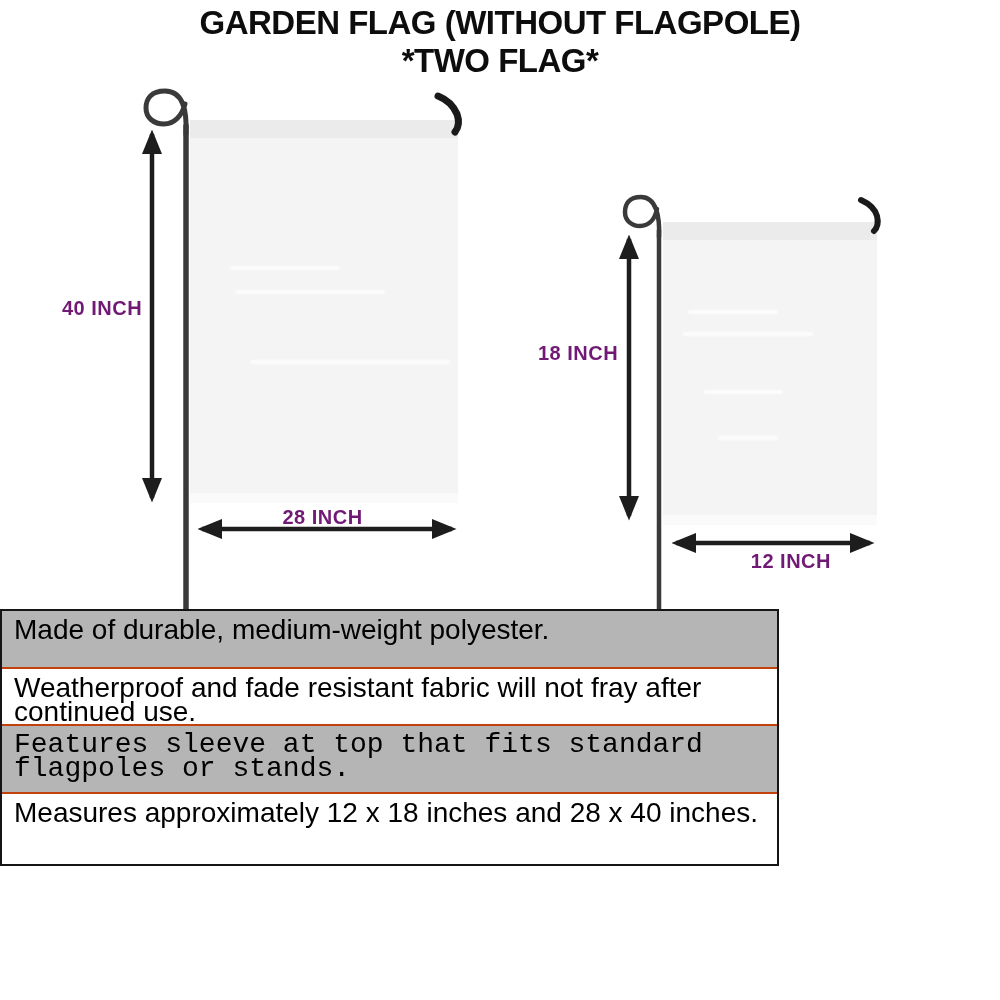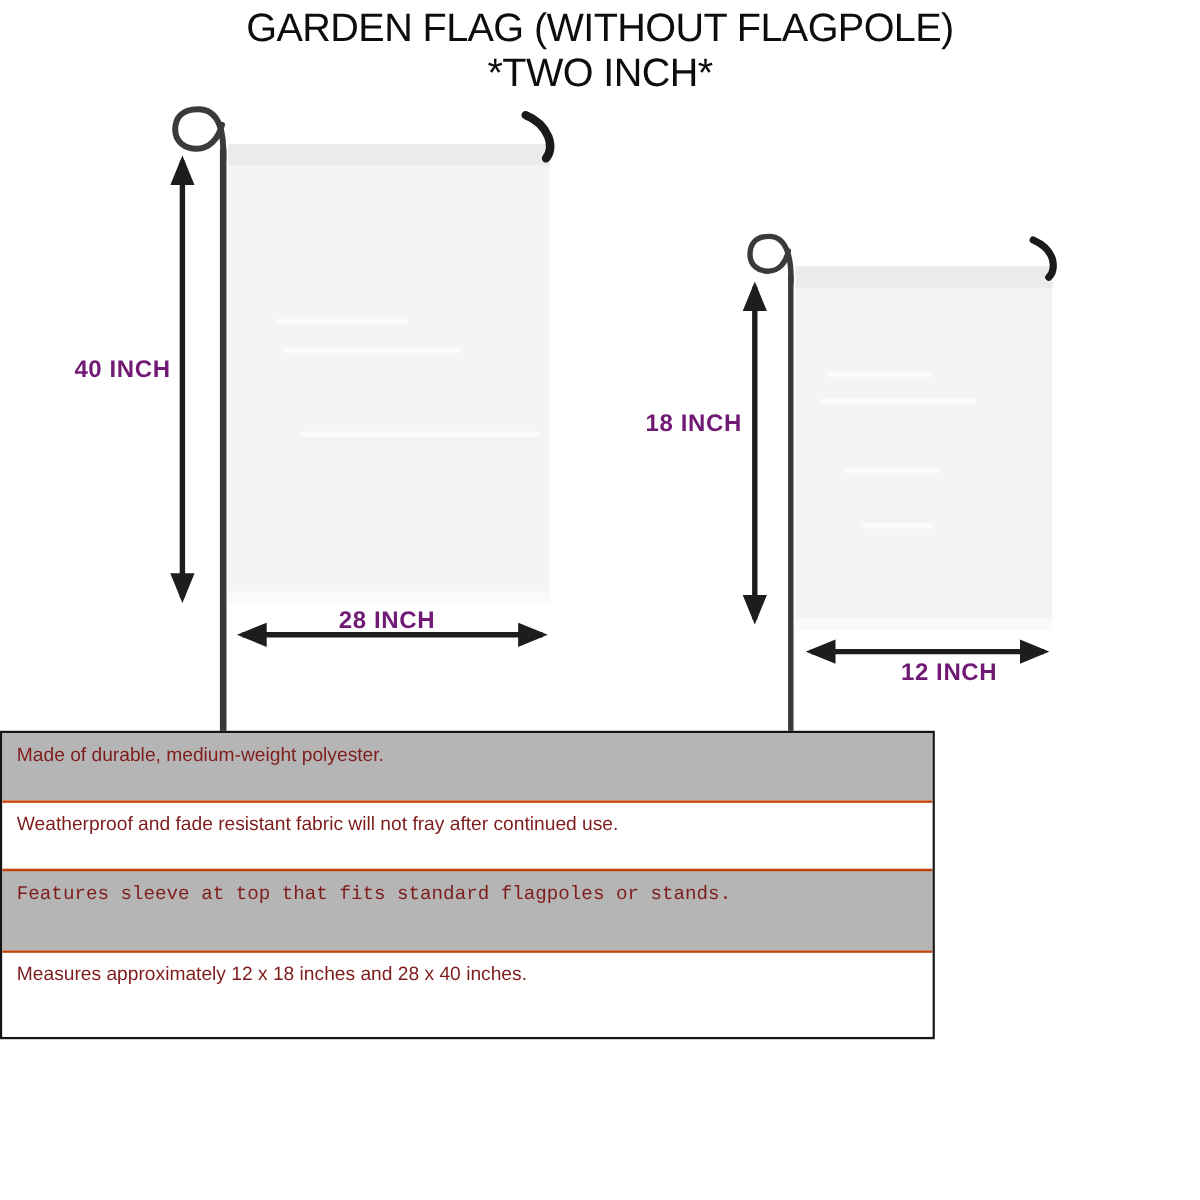--- a/index.html
+++ b/index.html
@@ -3,21 +3,21 @@
 <meta charset="utf-8">
 <style>
   html,body{margin:0;padding:0;background:#ffffff;}
   .canvas{
     position:relative;width:1000px;height:1000px;background:#ffffff;overflow:hidden;
     font-family:"Liberation Sans", sans-serif;
   }
   
   .title{
     position:absolute;top:4px;left:0;width:1000px;text-align:center;
-    color:#0d0d0d;font-weight:400;font-size:33px;line-height:38px;letter-spacing:-0.5px;
+    color:#0d0d0d;font-weight:700;font-size:33px;line-height:38px;letter-spacing:-0.5px;
   }
   
   .flag{
     position:absolute;background:#f4f4f4;
   }
   .flag .sleeve{
     position:absolute;top:0;left:0;right:0;height:18px;background:#ebebeb;
   }
   .flag .hem{
     position:absolute;bottom:0;left:0;right:0;height:10px;background:rgba(255,255,255,0.55);
@@ -37,35 +37,35 @@
   .lbl-12{left:666px;top:550px;width:165px;text-align:right;}
   
   .overlay{position:absolute;left:0;top:0;width:1000px;height:1000px;}
   
   .feature-table{
     position:absolute;left:0;top:609px;width:775px;
     border:2px solid #151515;background:#ffffff;
   }
   .feature-row{
     box-sizing:border-box;padding:7px 0 0 12px;
-    font-size:16px;color:#7f1d1d;line-height:24px;
+    font-size:28px;color:#000000;line-height:24px;
   }
   .feature-row.gray{background:#b5b5b5;}
   .feature-row.white{background:#ffffff;}
   .feature-row + .feature-row{border-top:2px solid #c2410c;}
   .r1{height:56px;} .r2{height:57px;} .r3{height:68px;font-family:Liberation Mono, monospace;} .r4{height:72px;} .r5{height:64px;}
 </style>
 </head>
 <body>
 
 <div class="canvas">
 
   <div class="title">
     <div>GARDEN FLAG (WITHOUT FLAGPOLE)</div>
-    <div>*TWO INCH*</div>
+    <div>*TWO FLAG*</div>
   </div>
 
   <div class="flag large-flag">
     <div class="sleeve"></div>
     <div class="hem"></div>
     <div class="crease" style="left:40px;top:146px;width:110px;"></div>
     <div class="crease" style="left:45px;top:170px;width:150px;"></div>
     <div class="crease" style="left:60px;top:240px;width:200px;"></div>
   </div>
 

